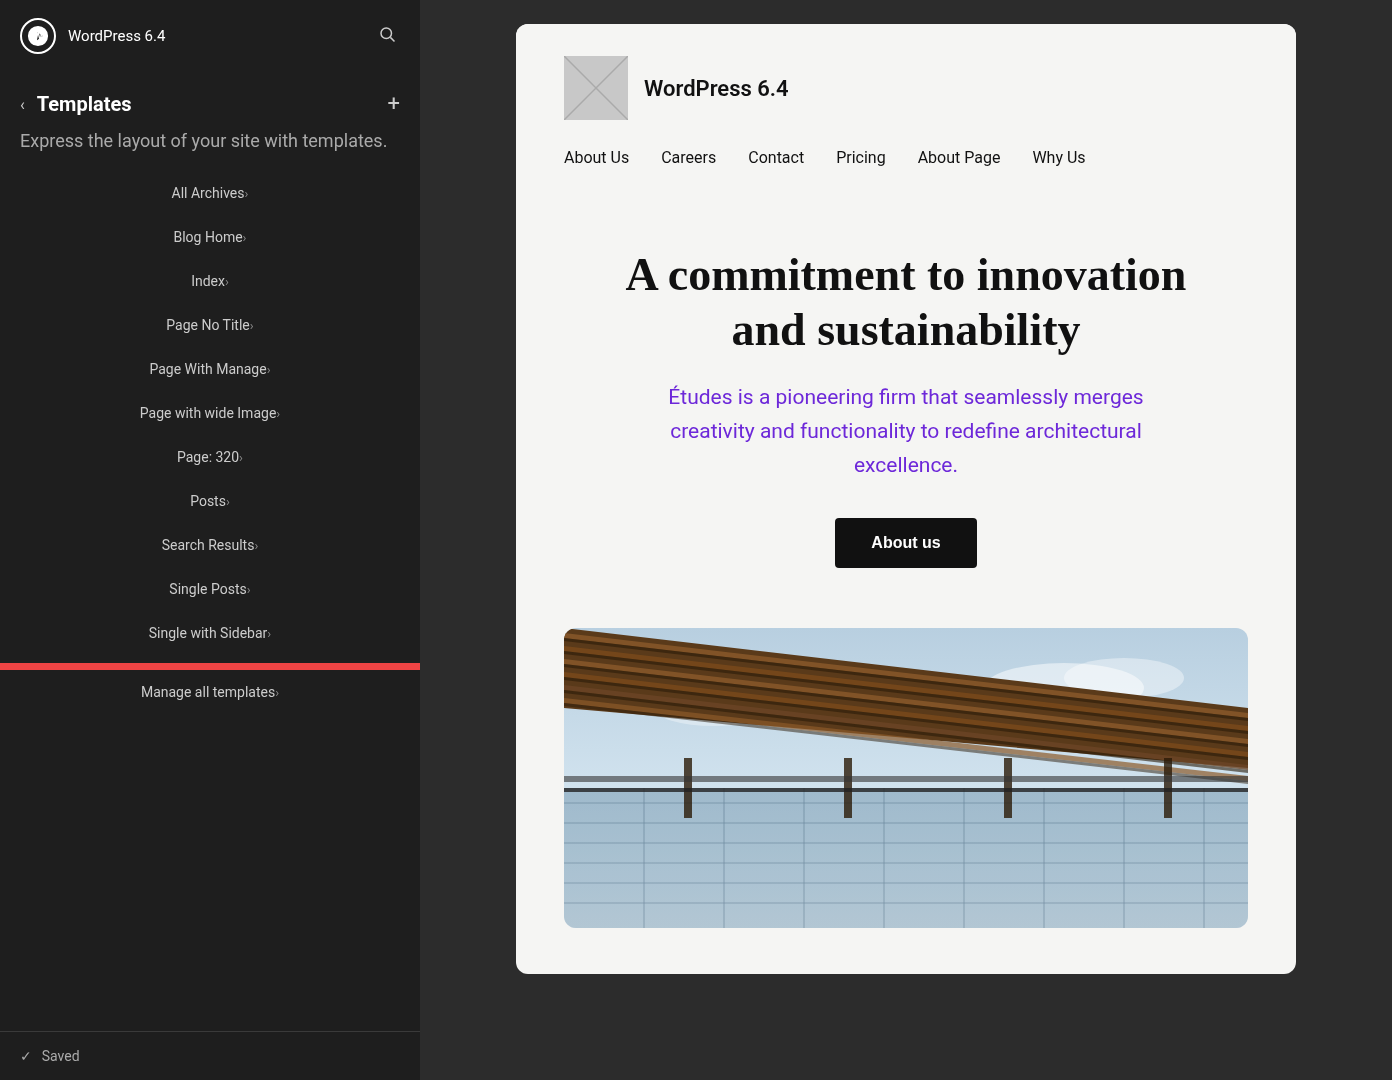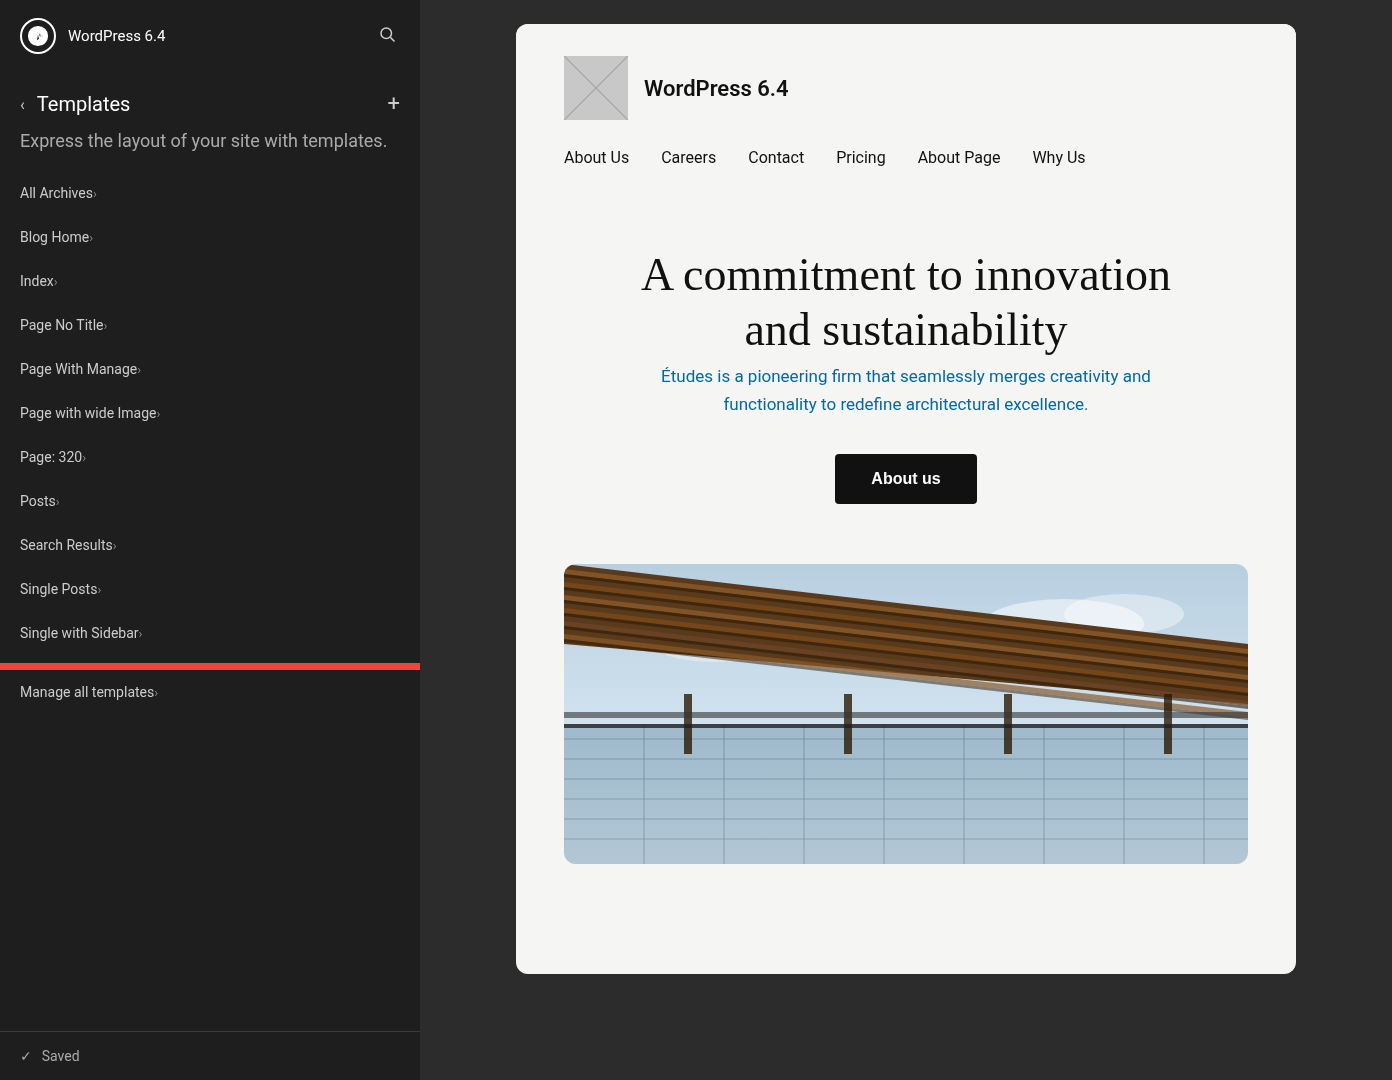--- a/index.html
+++ b/index.html
@@ -77,21 +77,21 @@
 
     .back-arrow {
       color: #ccc;
       font-size: 16px;
       cursor: pointer;
     }
 
     .templates-title {
       color: #fff;
       font-size: 20px;
-      font-weight: 400;
+      font-weight: 700;
       flex: 1;
     }
 
     .add-btn {
       color: #ccc;
       font-size: 22px;
       cursor: pointer;
       line-height: 1;
     }
 
@@ -101,21 +101,21 @@
       padding: 6px 20px 20px 20px;
     }
 
     .template-list {
       list-style: none;
     }
 
     .template-item {
       display: flex;
       align-items: center;
-      justify-content: flex-start;
+      justify-content: center;
       padding: 14px 20px;
       cursor: pointer;
       border-radius: 0;
       transition: background 0.15s;
     }
 
     .template-item-label {
       color: #ccc;
       font-size: 14px;
     }
@@ -210,33 +210,33 @@
 
     
     .preview-hero {
       padding: 60px 48px 40px 48px;
       text-align: center;
       background: #f5f5f3;
     }
 
     .preview-hero-title {
       font-size: 46px;
-      font-weight: 400;
+      font-weight: 700;
       color: #111;
       font-family: Georgia, 'Times New Roman', serif;
       line-height: 1.2;
-      margin-bottom: 6px;
+      margin-bottom: 24px;
       max-width: 600px;
       margin-left: auto;
       margin-right: auto;
     }
 
     .preview-hero-subtitle {
-      font-size: 17px;
-      color: #0369a1;
+      font-size: 21px;
+      color: #6d28d9;
       line-height: 1.6;
       margin-bottom: 36px;
       max-width: 560px;
       margin-left: auto;
       margin-right: auto;
     }
 
     .preview-cta-btn {
       background: #111;
       color: #fff;

